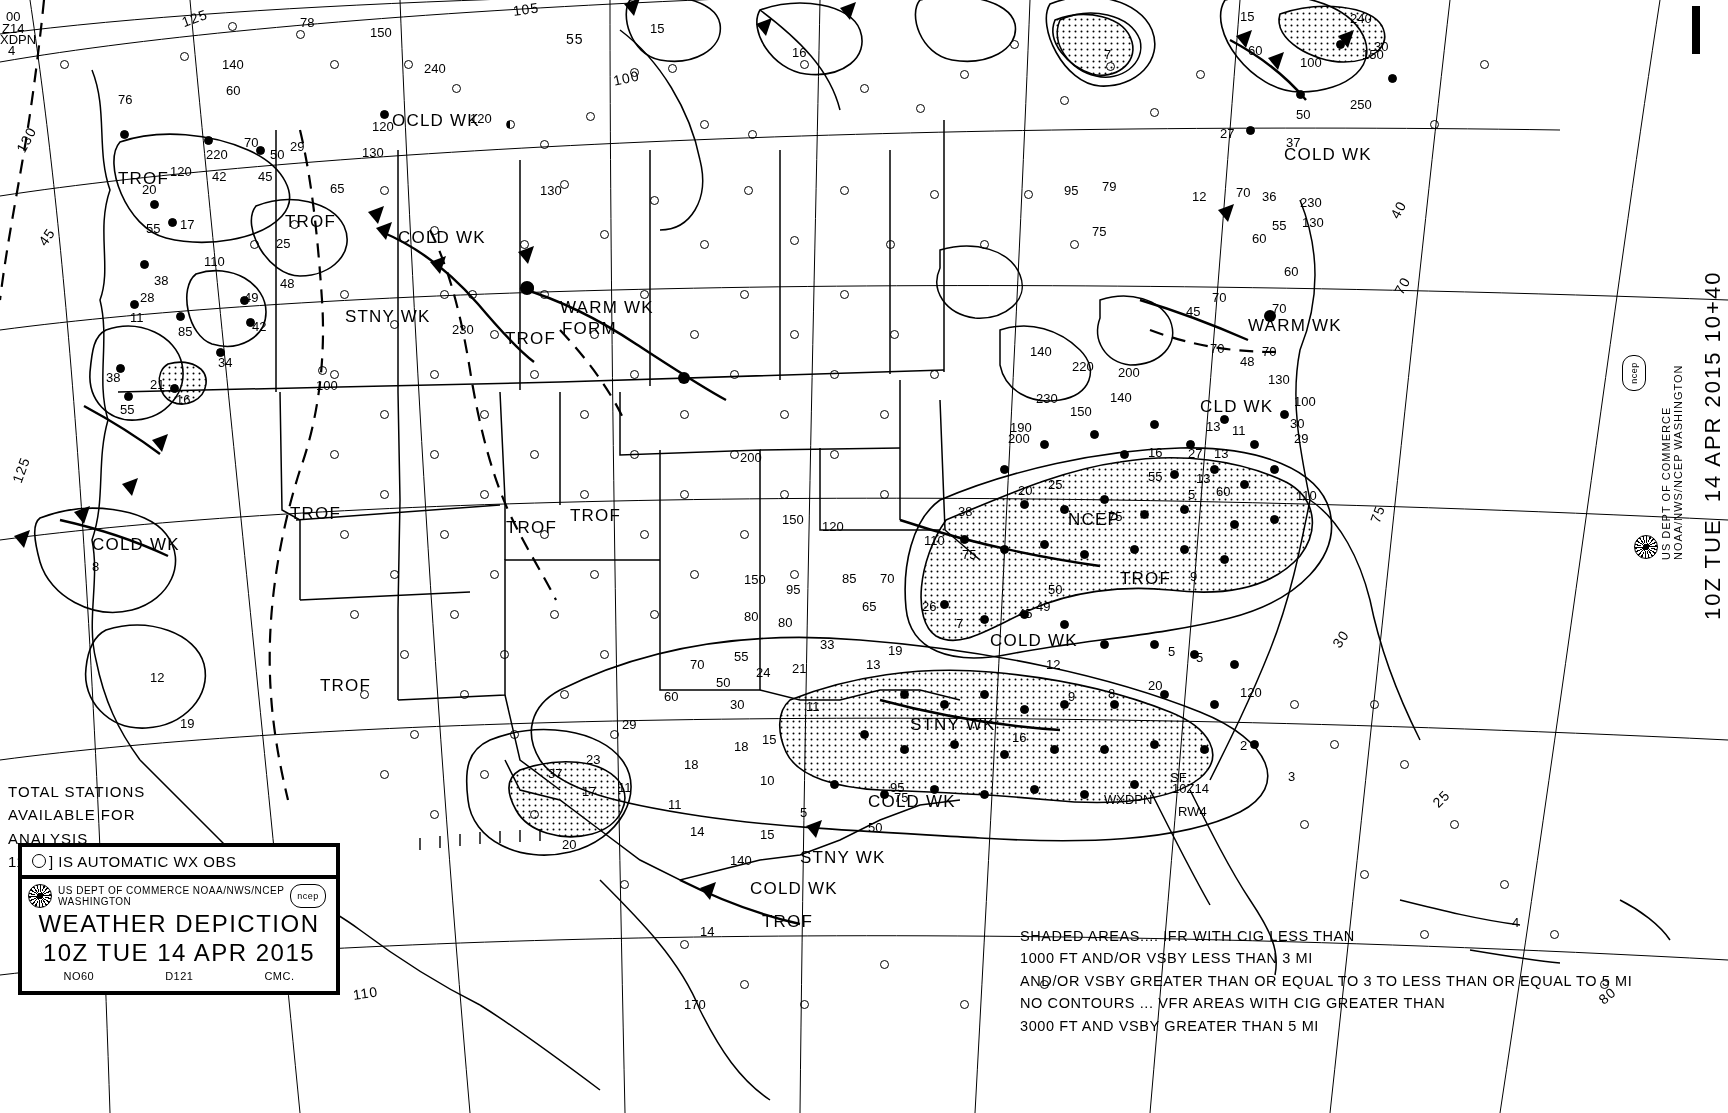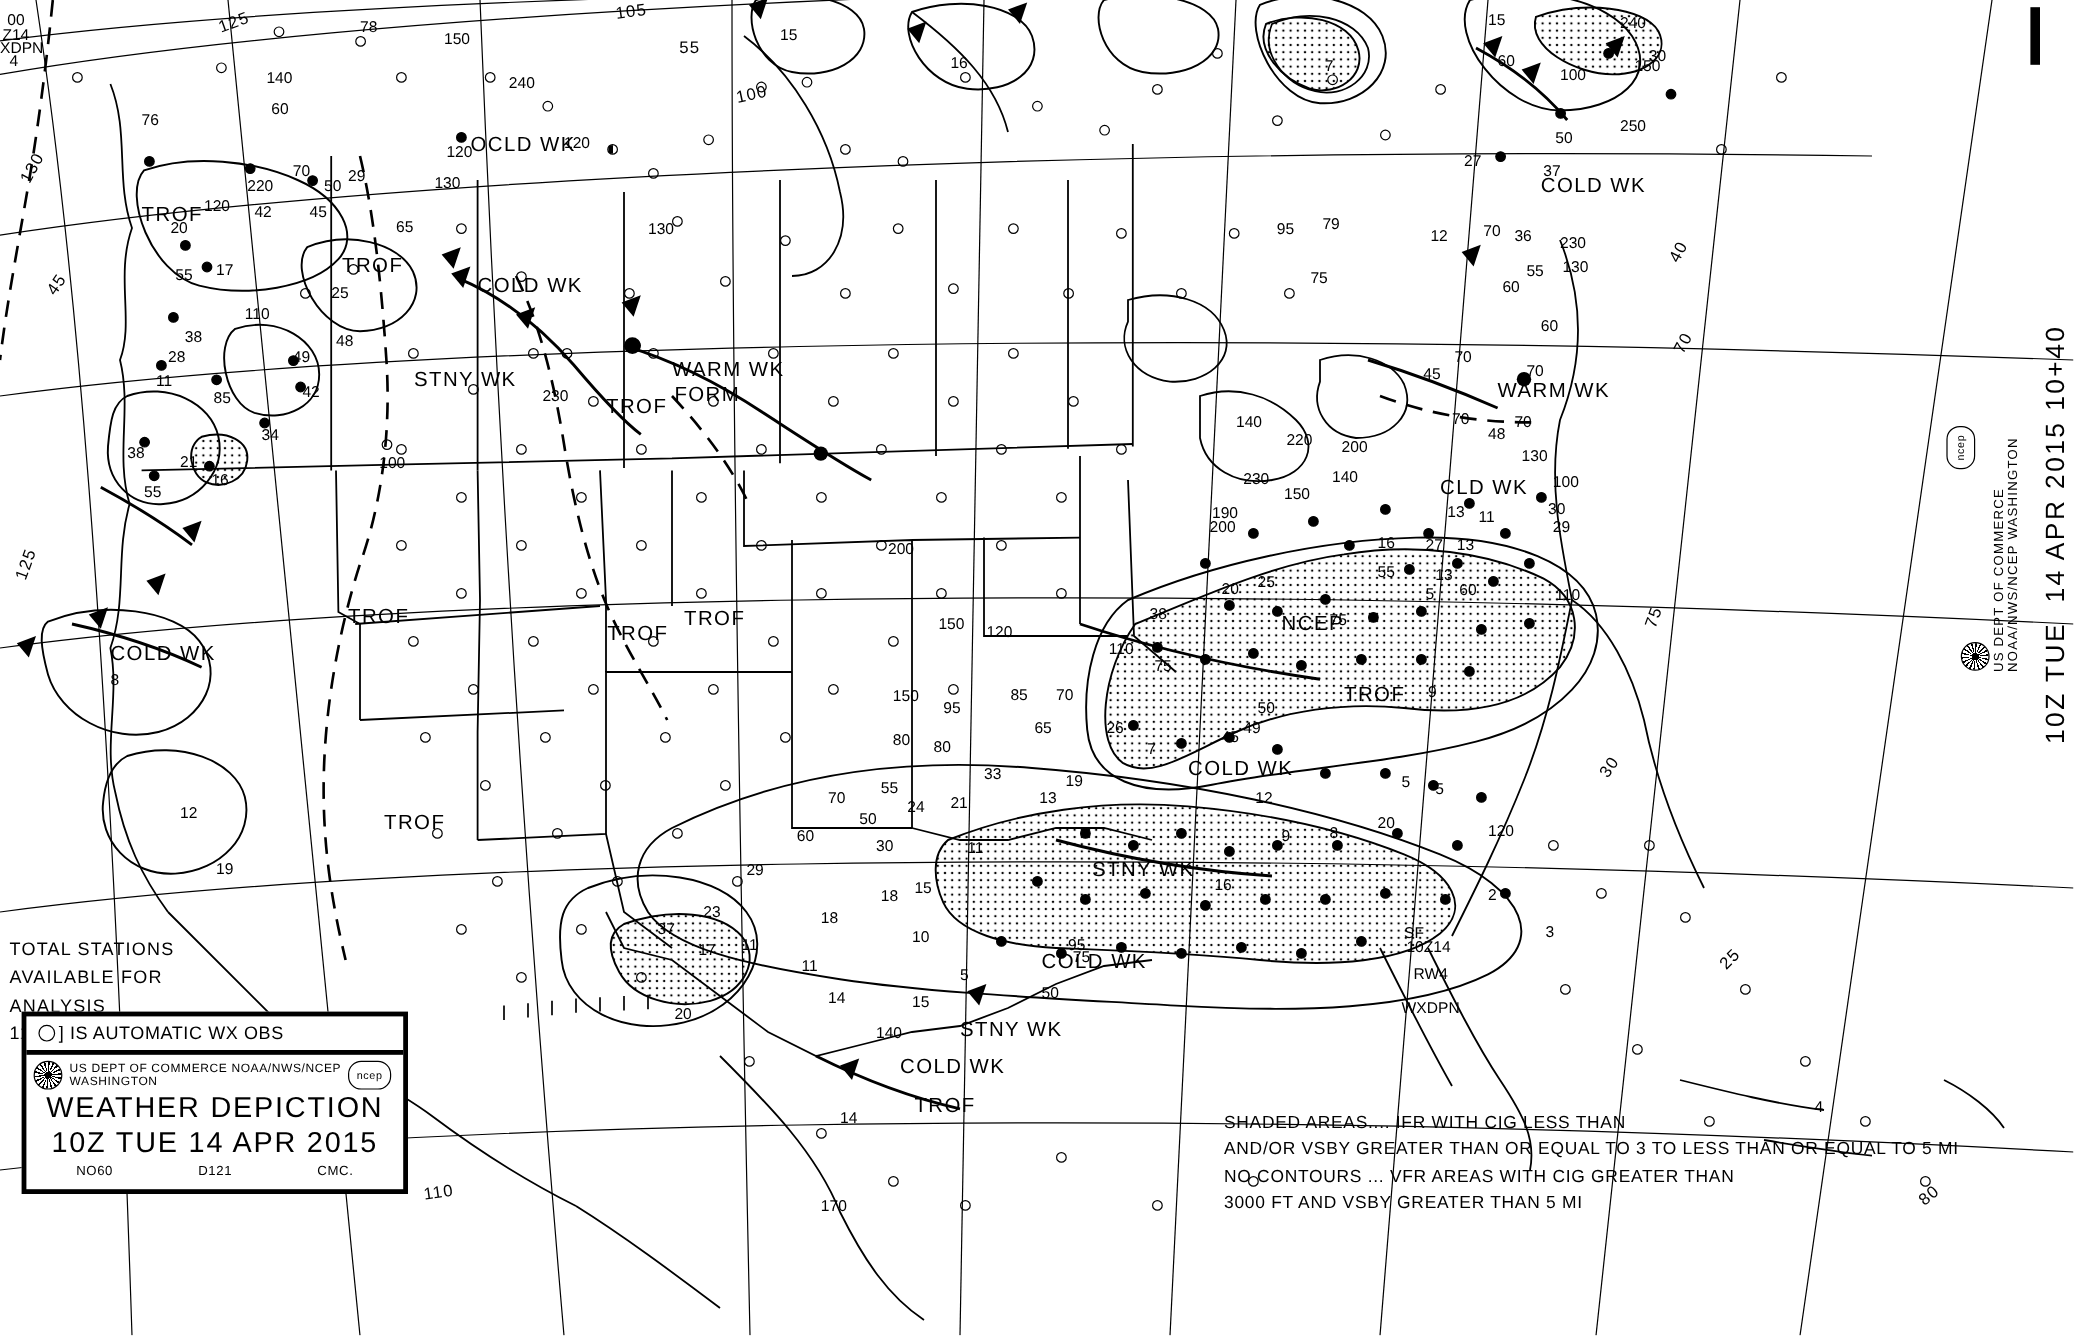--- a/index.html
+++ b/index.html
@@ -760,21 +760,21 @@
       <div class="lbl num" style="left: 1196px; top: 651px;">5</div>
       <div class="lbl num" style="left: 1168px; top: 645px;">5</div>
       <div class="lbl num" style="left: 1068px; top: 690px;">9</div>
       <div class="lbl num" style="left: 890px; top: 781px;">95</div>
       <div class="lbl num" style="left: 894px; top: 791px;">75</div>
       <div class="lbl num" style="left: 1288px; top: 770px;">3</div>
       <div class="lbl num" style="left: 1240px; top: 739px;">2</div>
       <div class="lbl num" style="left: 1012px; top: 731px;">16</div>
       <div class="lbl num" style="left: 1170px; top: 771px;">SF</div>
       <div class="lbl num" style="left: 1172px; top: 782px;">10Z14</div>
-      <div class="lbl num" style="left: 1168px; top: 793px; margin-top: 40px;">WXDPN</div>
+      <div class="lbl num" style="left: 1104px; top: 793px;">WXDPN</div>
       <div class="lbl num" style="left: 1178px; top: 805px;">RW4</div>
       <div class="lbl num" style="left: 1512px; top: 916px;">4</div>
       <div class="lbl num" style="left: 700px; top: 925px;">14</div>
       <div class="lbl num" style="left: 6px; top: 10px;">00</div>
       <div class="lbl num" style="left: 2px; top: 22px;">Z14</div>
       <div class="lbl num" style="left: 0px; top: 33px;">XDPN</div>
       <div class="lbl num" style="left: 8px; top: 44px;">4</div>
     </div>
 
   <div id="front-layer">
@@ -823,20 +823,21 @@
 
   <div id="total-stations">
     <div>TOTAL STATIONS</div>
     <div>AVAILABLE FOR</div>
     <div>ANALYSIS</div>
     <div>1199 OUT OF 1462</div>
   </div>
 
   <div id="explain">
     <div>SHADED AREAS.... IFR WITH CIG LESS THAN</div>
+    <div>1000 FT AND/OR VSBY LESS THAN 3 MI</div>
     <div>AND/OR VSBY GREATER THAN OR EQUAL TO 3 TO LESS THAN OR EQUAL TO 5 MI</div>
     <div>NO CONTOURS ... VFR AREAS WITH CIG GREATER THAN</div>
     <div>3000 FT AND VSBY GREATER THAN 5 MI</div>
   </div>
 
   <div id="legend-box">
     <div id="legend-auto">
       <span class="obs-sym"></span>
       <span>] IS AUTOMATIC WX OBS</span>
     </div>

